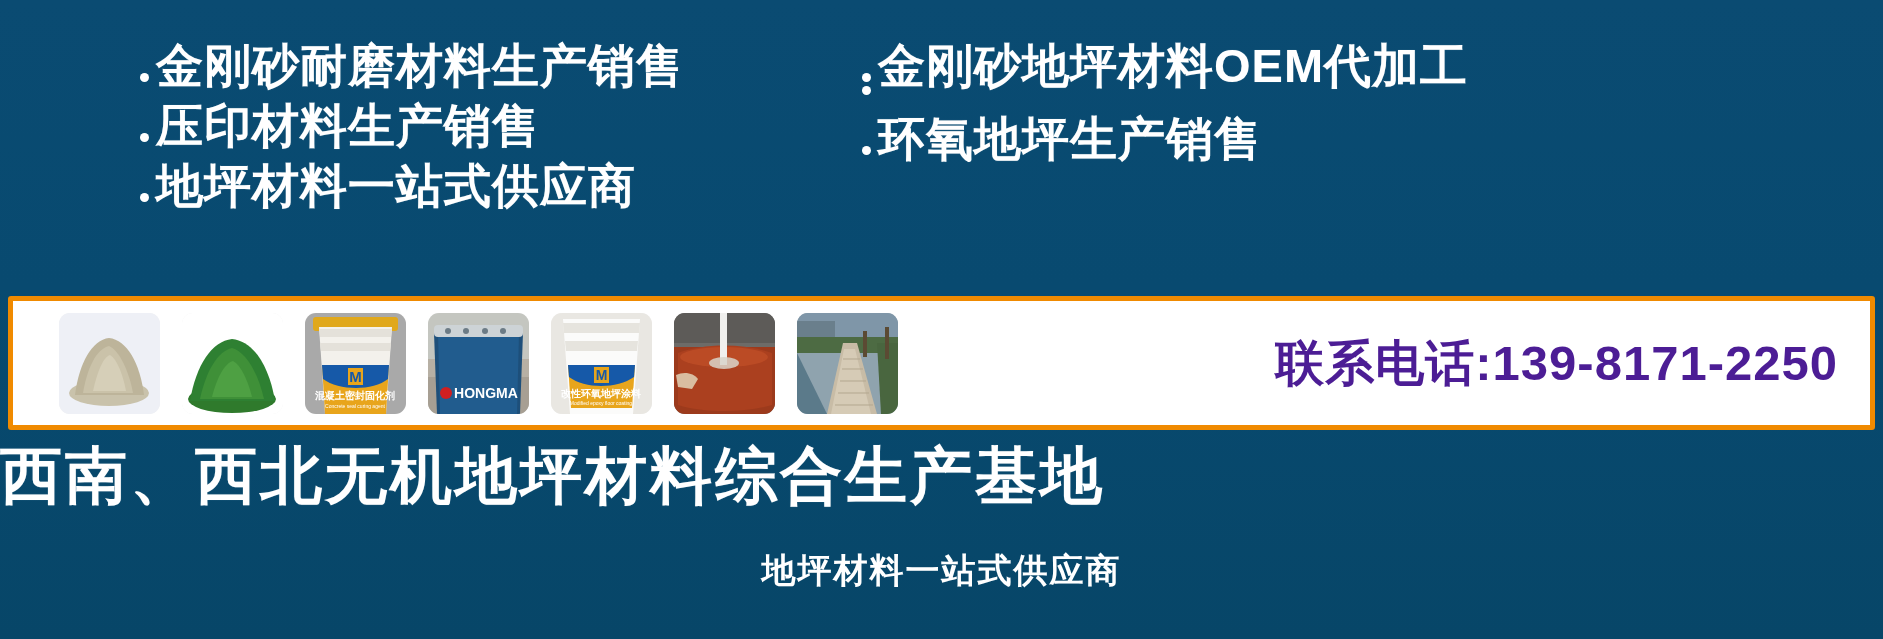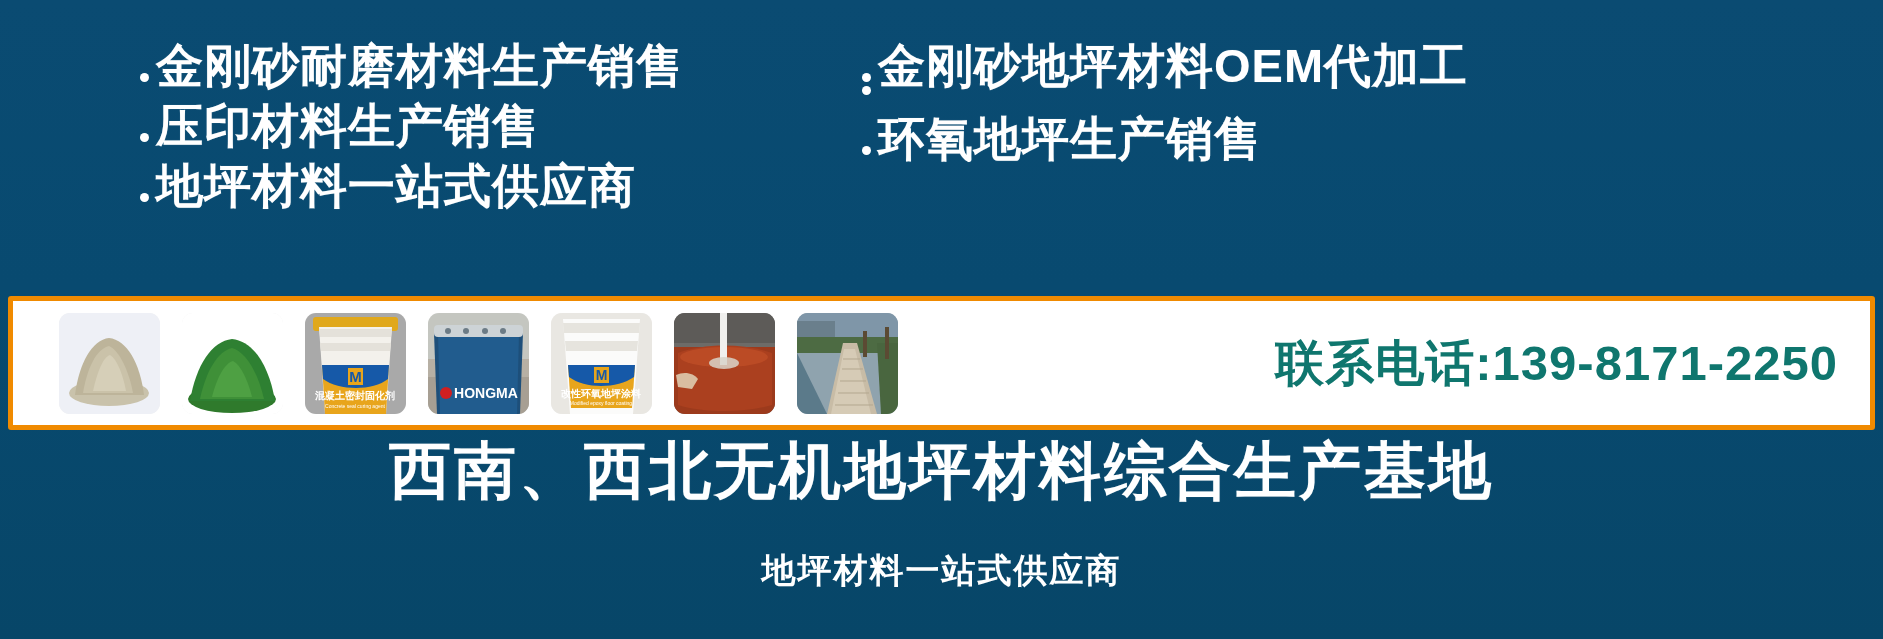--- a/index.html
+++ b/index.html
@@ -75,41 +75,39 @@
     overflow:hidden;
     position:relative;
     flex:0 0 auto;
     background:#f2f2f2;
   }
   .thumb svg { display:block; width:101px; height:101px; }
 
   .phone {
     margin-left:auto;
     margin-right:32px;
-    color:#0f766e;
+    color:#4c1d95;
     font-weight:bold;
     font-size:49px;
     line-height:52px;
     white-space:nowrap;
     letter-spacing:1px;
   }
 
   
   .headline {
     position:absolute;
     left:0; right:0; top:440px;
-    text-align:center;
     color:#ffffff;
     font-weight:bold;
     font-size:62px;
     line-height:72px;
     letter-spacing:3px;
     white-space:nowrap;
     text-shadow:0 0 1px rgba(255,255,255,.3);
-    font-family:Liberation Mono, monospace;
   }
   .subhead {
     position:absolute;
     left:0; right:0; top:549px;
     text-align:center;
     color:#ffffff;
     font-weight:bold;
     font-size:34px;
     line-height:42px;
     letter-spacing:2px;

